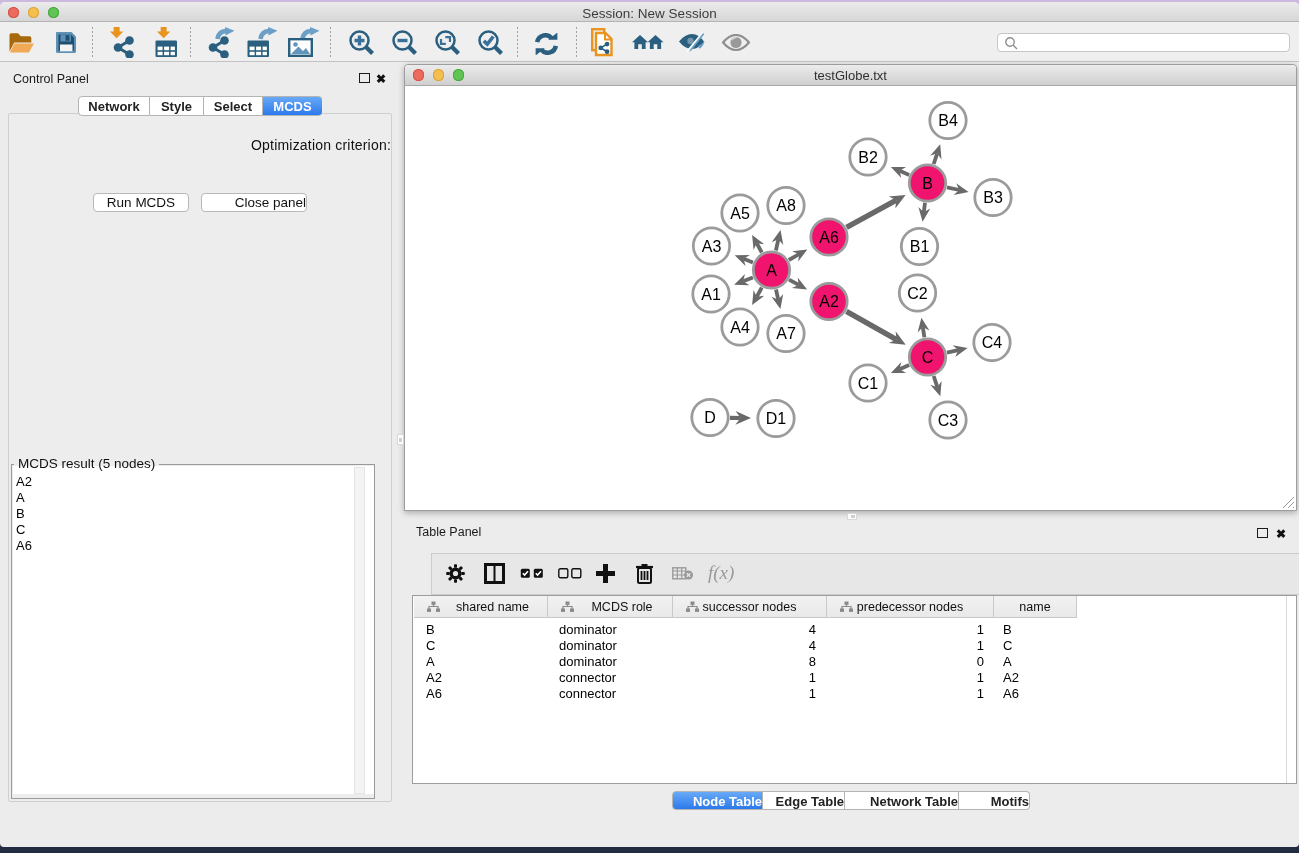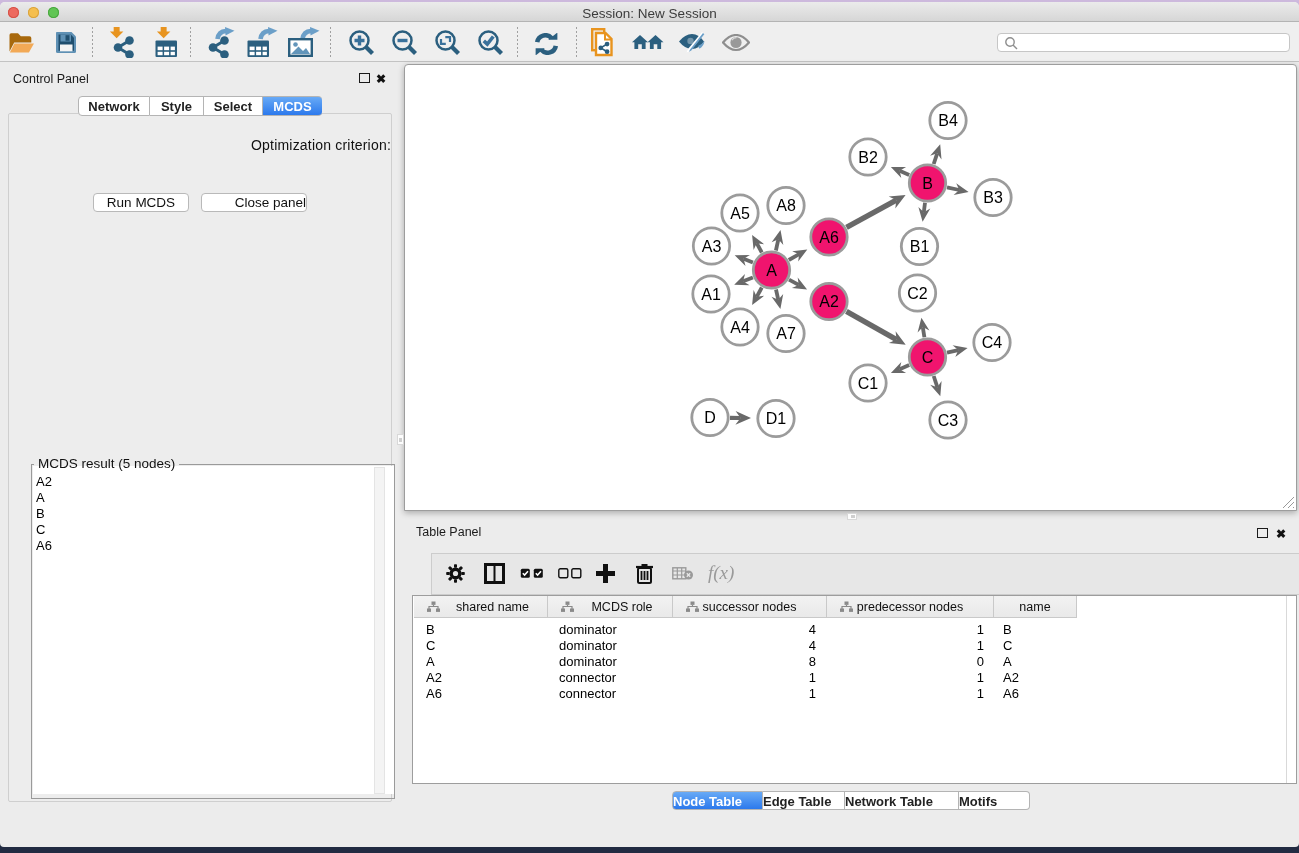--- a/index.html
+++ b/index.html
@@ -42,21 +42,21 @@
   #optlabel { position:absolute; left:0; top:23px; width:100%; text-align:right;
     font-size:14px; letter-spacing:0.2px; color:#111; }
   #dropdown { position:absolute; left:34px; top:45px; width:312px; height:21px;
     background:#fff; border:1px solid #b9b9b9; border-radius:4px; font-size:14px;
     color:#111; padding:2px 0 0 12px; }
   #dropstep { position:absolute; right:-1px; top:-1px; width:19px; height:21px;
     background:linear-gradient(#68aaf6,#2c79ec); border-radius:0 4px 4px 0; }
   .pbtn { position:absolute; top:79px; height:19px; background:#fff;
     border:1px solid #b9b9b9; border-radius:4px; font-size:13.5px; color:#111;
     text-align:center; padding-top:1px; }
-  #fieldset { position:absolute; left:22px; top:344px; width:364px; height:341px; }
+  #fieldset { position:absolute; left:2px; top:344px; width:364px; height:341px; }
   #fsborder { position:absolute; left:0; top:6px; width:364px; height:335px;
     border:1px solid #9a9a9a; }
   #fslabel { position:absolute; left:3px; top:-2px; z-index:2; padding:0 4px;
     background:linear-gradient(transparent 0px, transparent 7.5px, #ededed 7.5px, #ededed 10px, transparent 10px);
     font-size:13.5px; color:#111; }
   #fslist { position:absolute; left:1.5px; top:8px; width:361px; height:328px;
     background:#fff; padding-top:7.5px; }
   #fslist .li { font-size:13px; color:#000; padding-left:3.5px; height:16px; }
   #fsscroll { position:absolute; right:9px; top:1px; width:10.5px; height:327px;
     background:#f4f4f4; border:1px solid #e4e4e4; }
@@ -83,21 +83,21 @@
   #ttable { left:412px; top:595px; width:885px; height:189px;
     background:#fff; border:1px solid #9d9d9d; }
   #thead { position:absolute; left:1px; top:0; height:22px; width:663px;
     background:linear-gradient(#f2f2f2,#e9e9e9); border-bottom:1px solid #c9c9c9;padding-left:11px; }
   .th { position:absolute; top:0; height:22px; border-right:1px solid #c9c9c9;
     font-size:12.5px; color:#111; text-align:center; padding:4px 0 0 24px; }
   .trow { position:absolute; font-size:13px; color:#000; }
   #tscrollline { position:absolute; right:9px; top:0; width:1px; height:187px; background:#d9d9d9; }
   #btabs { left:672px; top:791px; height:19px; }
   .btab { height:19px; font-size:13px; font-weight:bold; color:#222; background:#fff;
-    border:1px solid #b4b4b4; border-left:none; padding-top:1.5px; text-align:left; }
+    border:1px solid #b4b4b4; border-left:none; padding-top:1.5px; text-align:right; }
   .btab.sel { background:linear-gradient(#68aaf6,#2c79ec); color:#fff; }
   
   #statusbar { left:0; top:816px; width:1299px; height:31px; background:#ececec;
     border-top:1px solid #c3c3c3; border-radius:0 0 4px 4px; }
   #listbtn { position:absolute; left:9px; top:8px; width:28px; height:20px;
     background:#f2f2f2; border:1px solid #b9b9b9; }
   #membtn { position:absolute; left:1214px; top:7px; width:75px; height:23px;
     background:#f4f4f4; border:1px solid #a8a8a8; font-size:13px; color:#111; }
   #memdot { position:absolute; left:7px; top:4.5px; width:13px; height:13px;
     border-radius:50%; background:#1e8e30; }
@@ -283,20 +283,26 @@
         <div class="li">A2</div>
           <div class="li">A</div>
           <div class="li">B</div>
           <div class="li">C</div>
           <div class="li">A6</div>
         <div id="fsscroll"></div>
       </div>
     </div>
   </div>
   <div id="netwin" class="abs">
+    <div id="nettitle">
+      <div class="tl t1"></div>
+        <div class="tl t2"></div>
+        <div class="tl t3"></div>
+      <div class="ttext">testGlobe.txt</div>
+    </div>
     <div id="netcanvas"><svg width="891" height="423" viewBox="0 0 891 423" font-family="Liberation Sans,sans-serif">
           <line x1="347.9" y1="191.4" x2="338.1" y2="195.3" stroke="#696969" stroke-width="3.8"></line>
           <polygon points="329.2,198.8 340.0,188.0 338.1,195.3 344.5,199.2" fill="#696969"></polygon>
           <line x1="384.0" y1="193.6" x2="393.7" y2="198.9" stroke="#696969" stroke-width="3.8"></line>
           <polygon points="402.1,203.5 386.9,202.0 393.7,198.9 392.7,191.5" fill="#696969"></polygon>
           <line x1="347.9" y1="176.6" x2="338.6" y2="172.8" stroke="#696969" stroke-width="3.8"></line>
           <polygon points="329.7,169.3 344.9,168.9 338.6,172.8 340.5,180.1" fill="#696969"></polygon>
           <line x1="356.8" y1="201.5" x2="351.7" y2="210.8" stroke="#696969" stroke-width="3.8"></line>
           <polygon points="347.1,219.1 348.6,204.0 351.7,210.8 359.1,209.8" fill="#696969"></polygon>
           <line x1="356.8" y1="166.5" x2="351.7" y2="157.2" stroke="#696969" stroke-width="3.8"></line>

